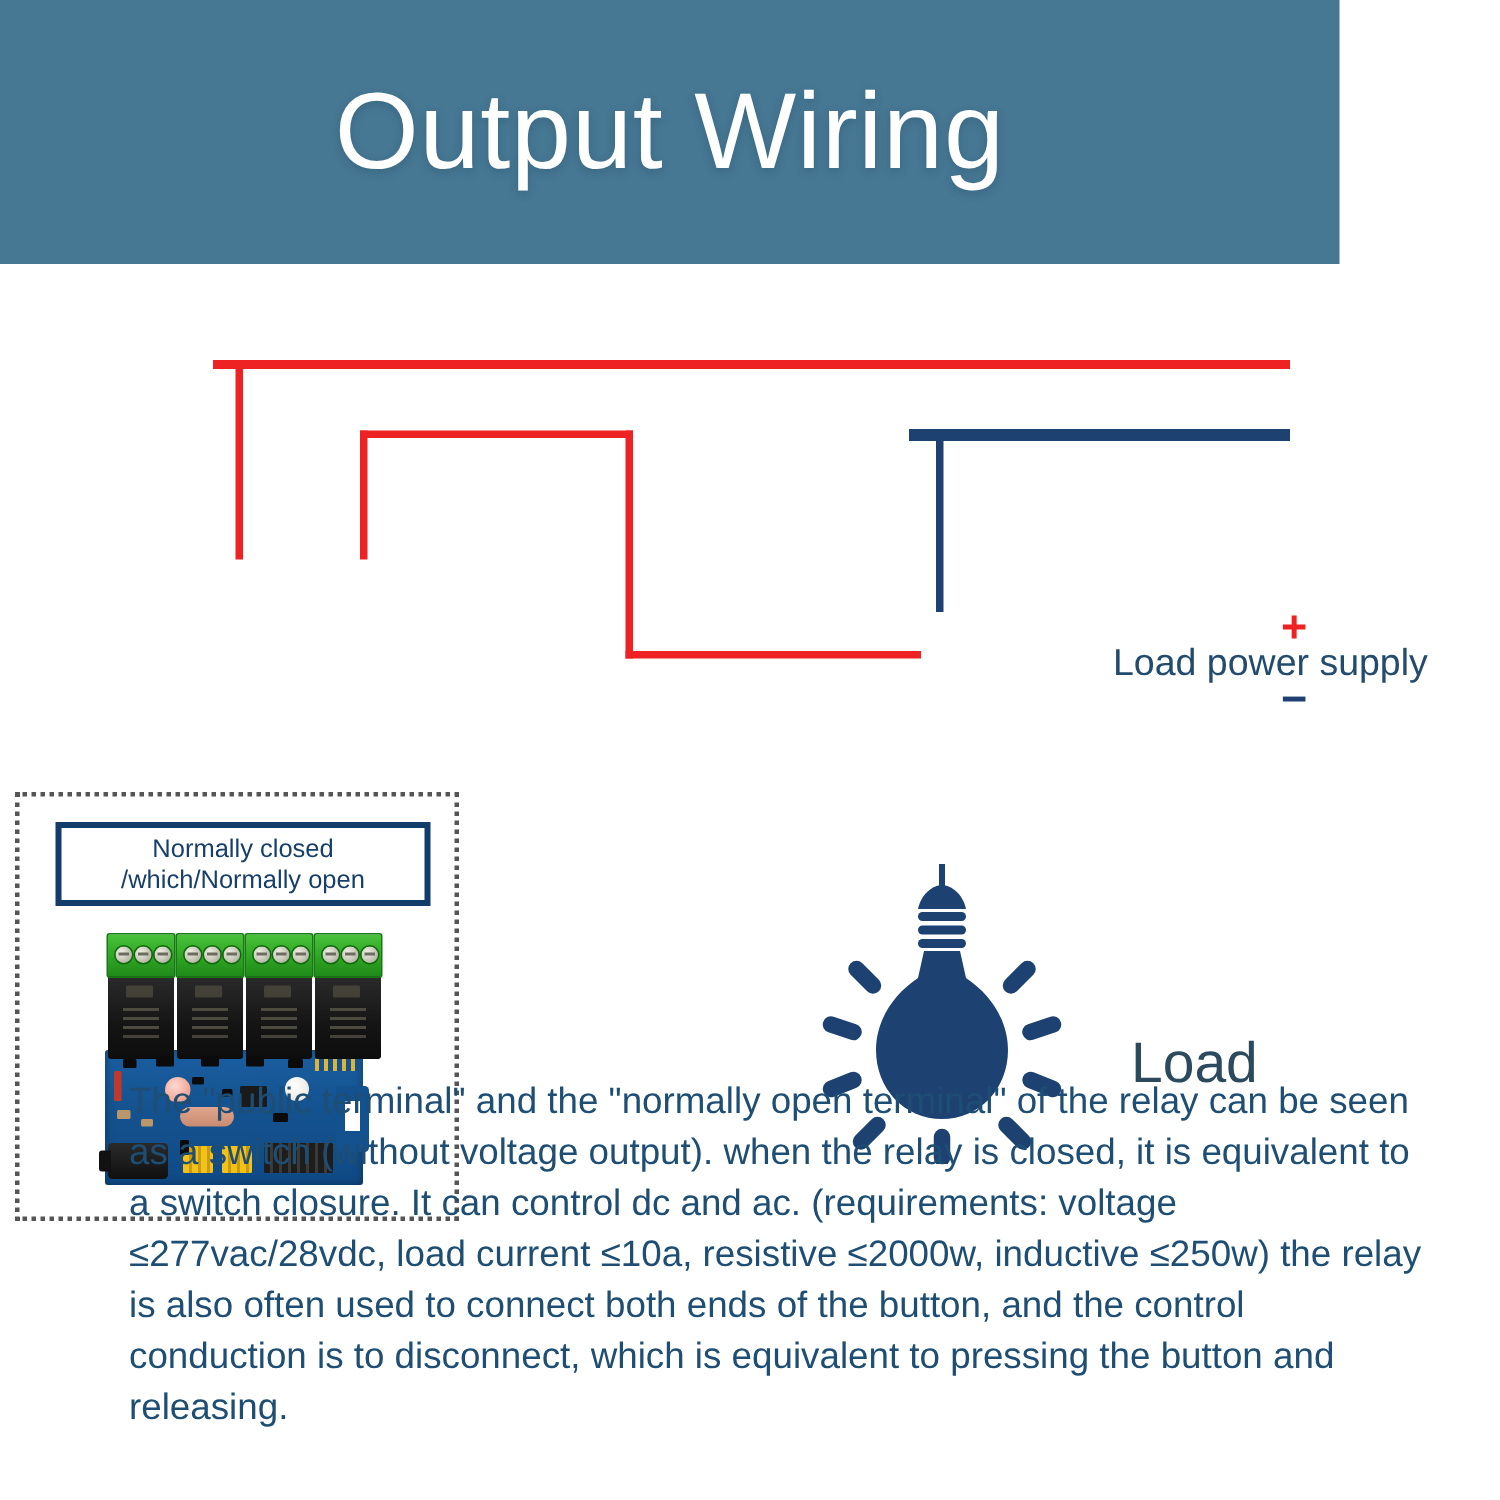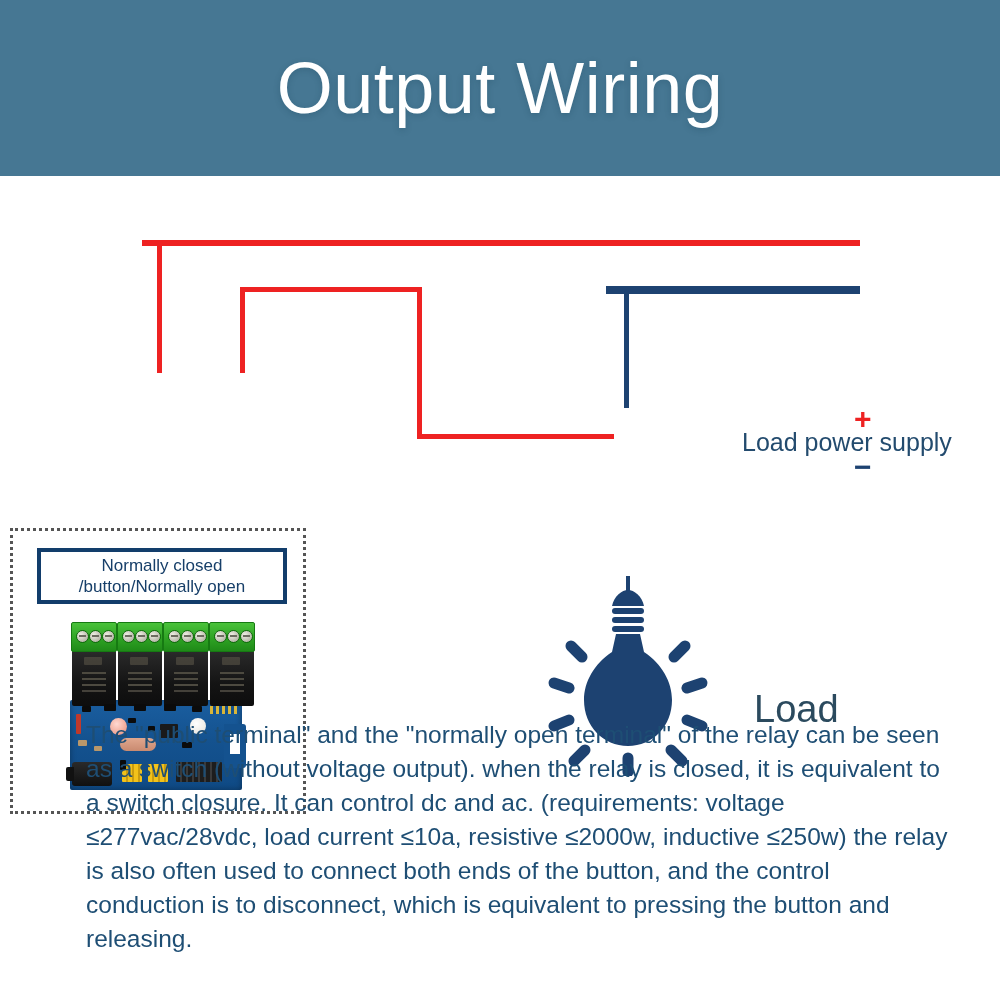--- a/index.html
+++ b/index.html
@@ -7,21 +7,21 @@
     width:1000px;height:1000px;
     background:#ffffff;
     font-family:"Liberation Sans", sans-serif;
     overflow:hidden;
     position:relative;
   }
   #page{position:relative;width:1000px;height:1000px;overflow:hidden;background:#fff;}
 
   
   .banner{
-    position:absolute;left:0;top:0;width:1000px;height:176px;
+    position:absolute;left:0;top:0;width:893px;height:176px;
     background:#467793;
     display:flex;align-items:center;justify-content:center;
   }
   .banner-title{
     color:#ffffff;
     font-size:72px;
     font-weight:400;
     letter-spacing:0.5px;
     font-family:"Liberation Sans", sans-serif;
     line-height:1;
@@ -198,21 +198,21 @@
     <div class="wire navy" style="left:624px;top:110px;width:5px;height:122px;"></div>
 
     <div class="lbl-power">Load power supply</div>
     <div class="sign-plus">+</div>
     <div class="sign-minus">−</div>
 
     <div class="dotted-box"></div>
 
     <div class="callout">
       <span>Normally closed</span>
-      <span>/button/Normally open</span>
+      <span>/which/Normally open</span>
     </div>
 
     <div class="board">
 
       <div class="board-pcb"></div>
       <div class="board-pcb-tab"></div>
       <div class="board-pcb-notch"></div>
 
       <div class="relay" style="left:8px;">
         <b></b>

